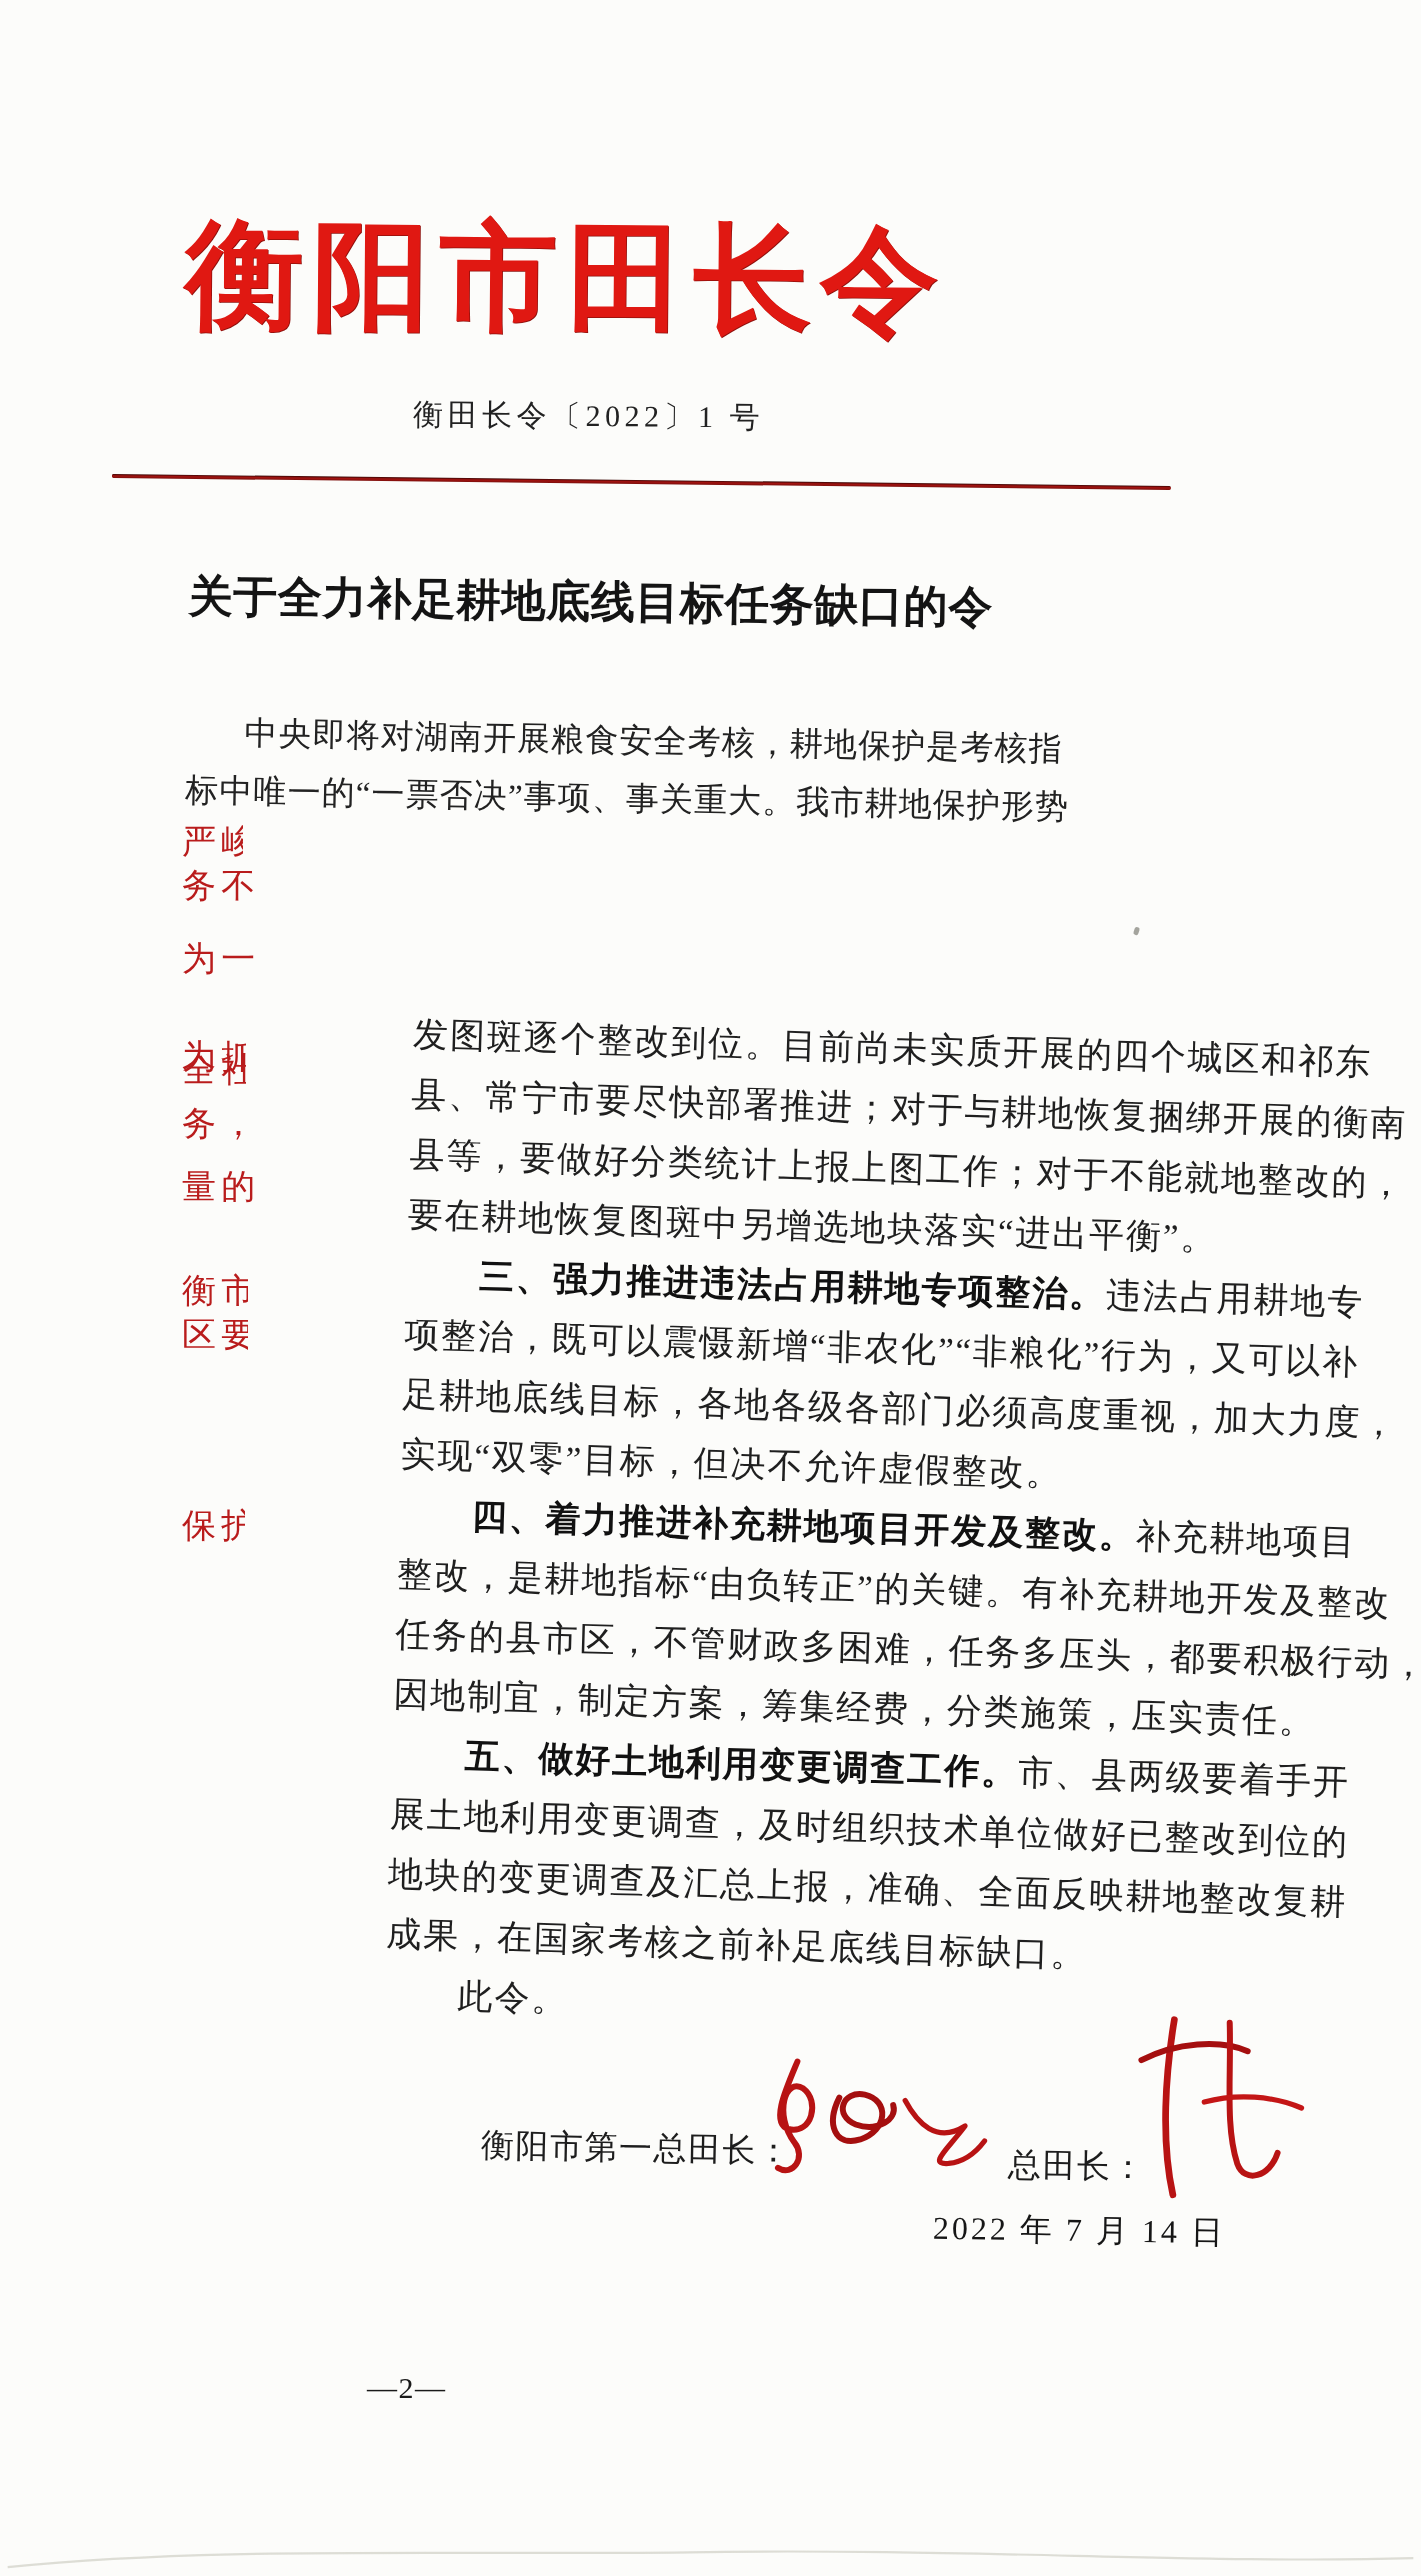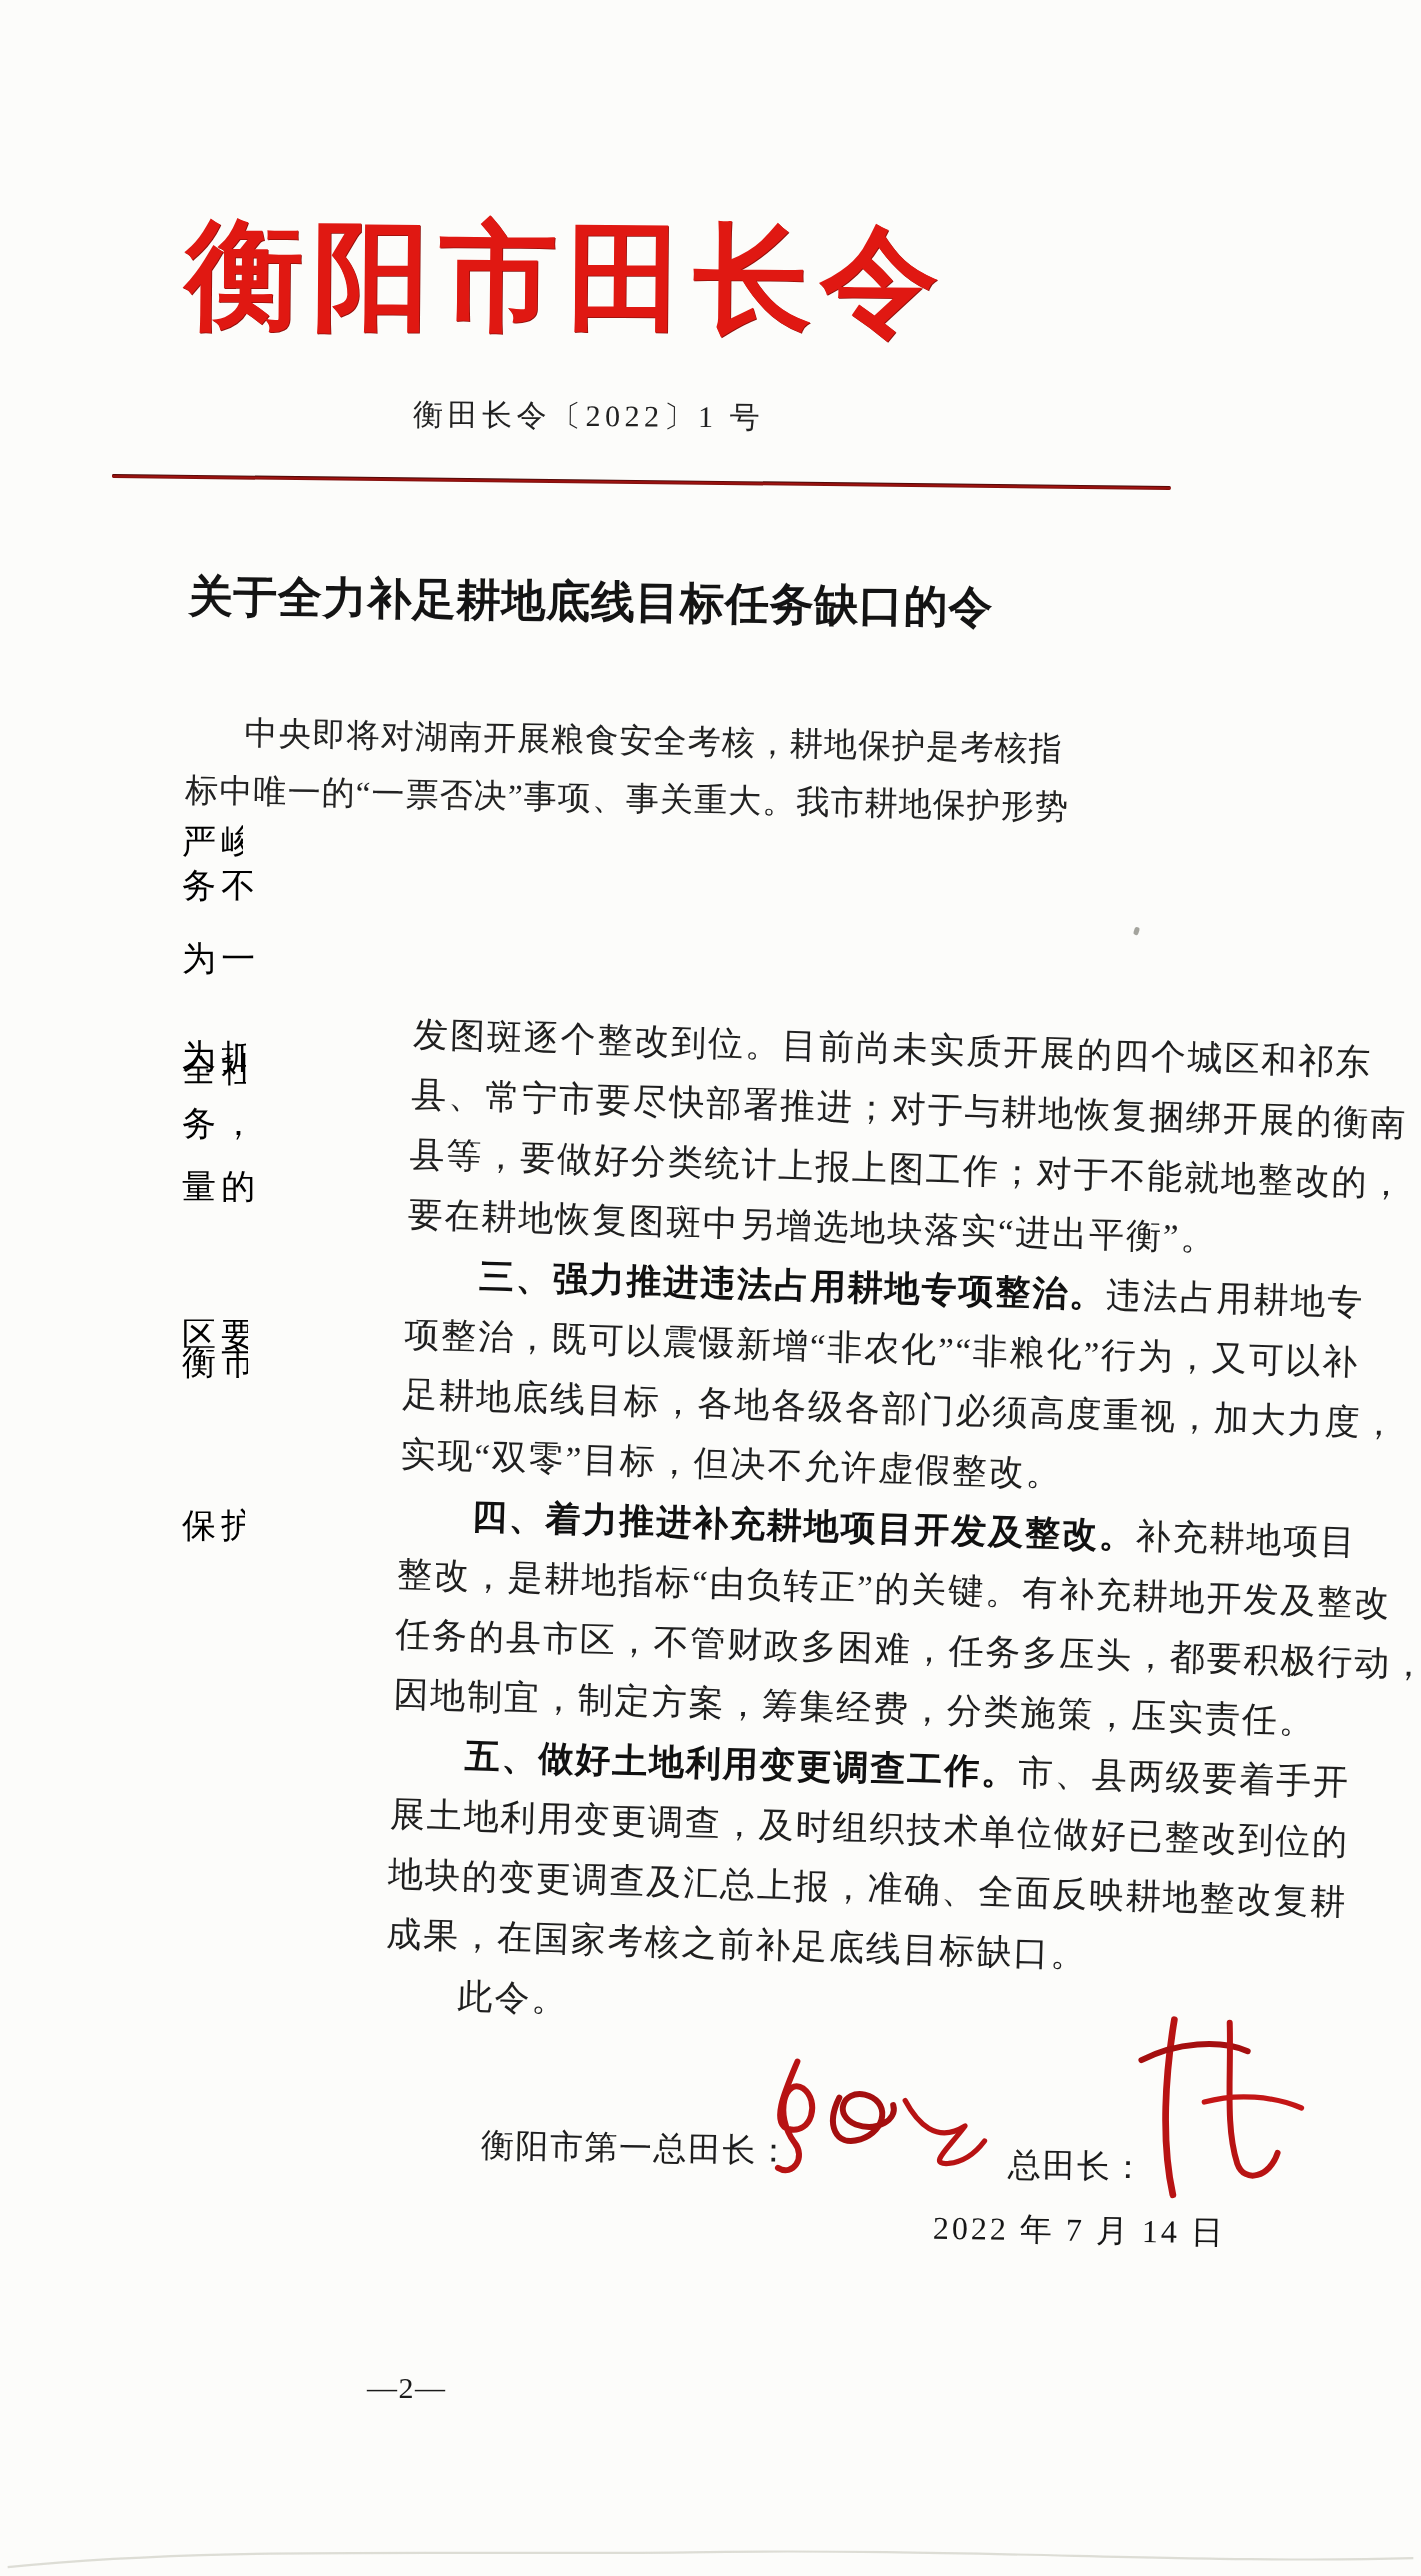--- a/index.html
+++ b/index.html
@@ -38,21 +38,21 @@
     transform:rotate(1.1deg);transform-origin:0 0;
   }
   .intro p{
     margin:0;font-size:33px;letter-spacing:1.1px;line-height:58px;
     white-space:nowrap;color:#222;
   }
   .intro p.first{text-indent:58px;}
 
   .frag{
     position:absolute;left:182px;display:inline-block;overflow:hidden;
-    white-space:nowrap;height:43px;font-size:34px;letter-spacing:5.2px;color:#000000;
+    white-space:nowrap;height:43px;font-size:34px;letter-spacing:5.2px;color:#b91c1c;
   }
 
   .body-block{
     left:414px;top:1005px;width:967px;
     transform:rotate(1.7deg);transform-origin:0 0;
   }
   .body-block p{
     margin:0;font-size:35px;letter-spacing:1.9px;line-height:60px;
     white-space:nowrap;color:#1f1f1f;
   }
@@ -96,21 +96,21 @@
     <p>标中唯一的“一票否决”事项、事关重大。我市耕地保护形势</p>
   </div>
 
   <span class="frag" style="top:819px;width:61px">严峻</span>
   <span class="frag" style="top:863px;width:78px">务不</span>
   <span class="frag" style="top:936px;width:78px">为一</span>
   <span class="frag" style="top:1034px;width:64px">为抓</span>
   <span class="frag" style="top:1047px;width:64px">全社</span>
   <span class="frag" style="top:1101px;width:78px">务，</span>
   <span class="frag" style="top:1164px;width:78px">量的</span>
-  <span class="frag" style="top:1340px;width:66px">衡市</span>
+  <span class="frag" style="top:1268px;width:66px">衡市</span>
   <span class="frag" style="top:1312px;width:66px">区要</span>
   <span class="frag" style="top:1503px;width:63px">保护</span>
 
   <div class="abs body-block">
     <p><b></b><span>发图斑逐个整改到位。目前尚未实质开展的四个城区和祁东</span></p>
     <p><b></b><span>县、常宁市要尽快部署推进；对于与耕地恢复捆绑开展的衡南</span></p>
     <p><b></b><span>县等，要做好分类统计上报上图工作；对于不能就地整改的，</span></p>
     <p><b></b><span>要在耕地恢复图斑中另增选地块落实“进出平衡”。</span></p>
     <p class="ind"><b>三、强力推进违法占用耕地专项整治。</b><span>违法占用耕地专</span></p>
     <p><b></b><span>项整治，既可以震慑新增“非农化”“非粮化”行为，又可以补</span></p>

